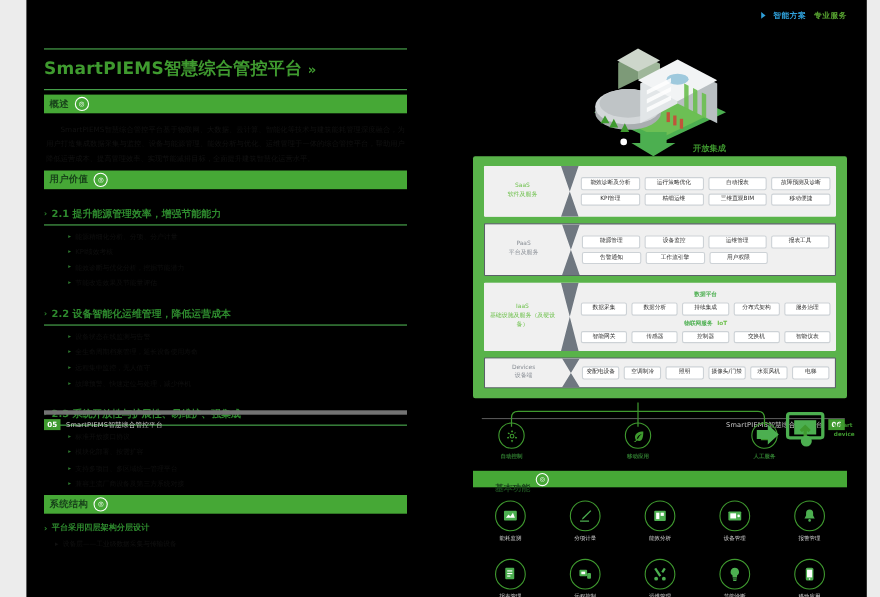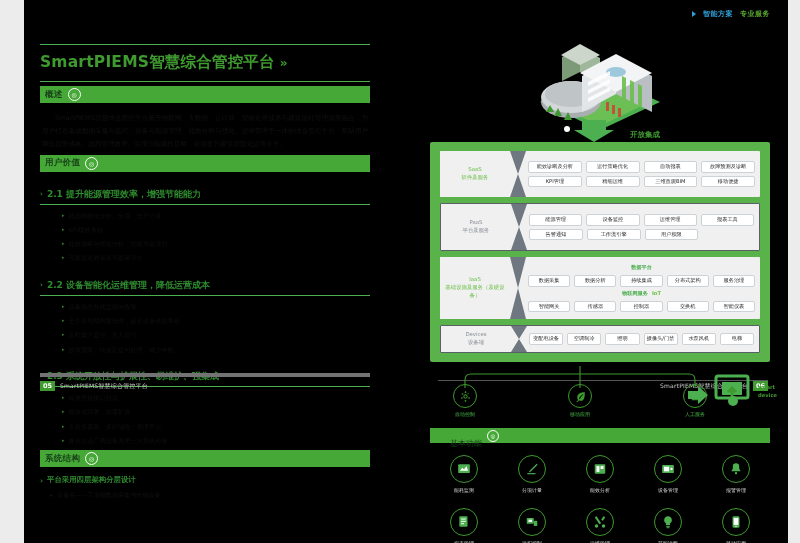--- a/index.html
+++ b/index.html
@@ -68,21 +68,21 @@
   .connect{position:relative;height:58px;margin-top:4px;}
   .ricon{position:absolute;top:18px;width:42px;text-align:center;}
   .ric-c{width:22px;height:22px;border-radius:50%;border:1.4px solid #3f9a2f;margin:0 auto;display:flex;align-items:center;justify-content:center;}
   .ric-t{color:#2f7a2f;font-size:5px;margin-top:3px;font-weight:bold;}
   .bigarrow{position:absolute;left:258px;top:20px;}
   .smartbox{position:absolute;left:284px;top:8px;width:56px;text-align:left;}
   .smart-t{color:#3f9a2f;font-size:5.2px;line-height:1.5;font-weight:bold;position:absolute;left:44px;top:10px;white-space:nowrap;}
 
   .secbar2{position:relative;height:15px;margin-top:4px;display:flex;align-items:center;}
   .secbar2 .bg{position:absolute;left:0;top:0;height:15px;right:0;background:#46a836;}
-  .secbar2 .lbl{position:relative;z-index:3;color:#18431a;font-size:8px;font-weight:normal;padding-left:20px;margin-top:16px;}
+  .secbar2 .lbl{position:relative;z-index:3;color:#18431a;font-size:8px;font-weight:bold;padding-left:20px;margin-top:16px;}
   .secbar2 .badge{position:relative;z-index:3;width:10px;height:10px;border-radius:50%;border:1.2px solid #fff;margin-left:5px;display:flex;align-items:center;justify-content:center;color:#fff;font-size:5.5px;}
 
   .fgrid{margin-top:12px;display:grid;grid-template-columns:repeat(5,1fr);row-gap:14px;}
   .fitem{text-align:center;}
   .fcirc{width:26px;height:26px;border-radius:50%;border:1.7px solid #3f9a2f;margin:0 auto;display:flex;align-items:center;justify-content:center;}
   .ftxt{color:#d8d8d8;font-size:5px;margin-top:4px;line-height:1.35;}
   svg{overflow:visible;}
 </style>
 </head>
 <body>

